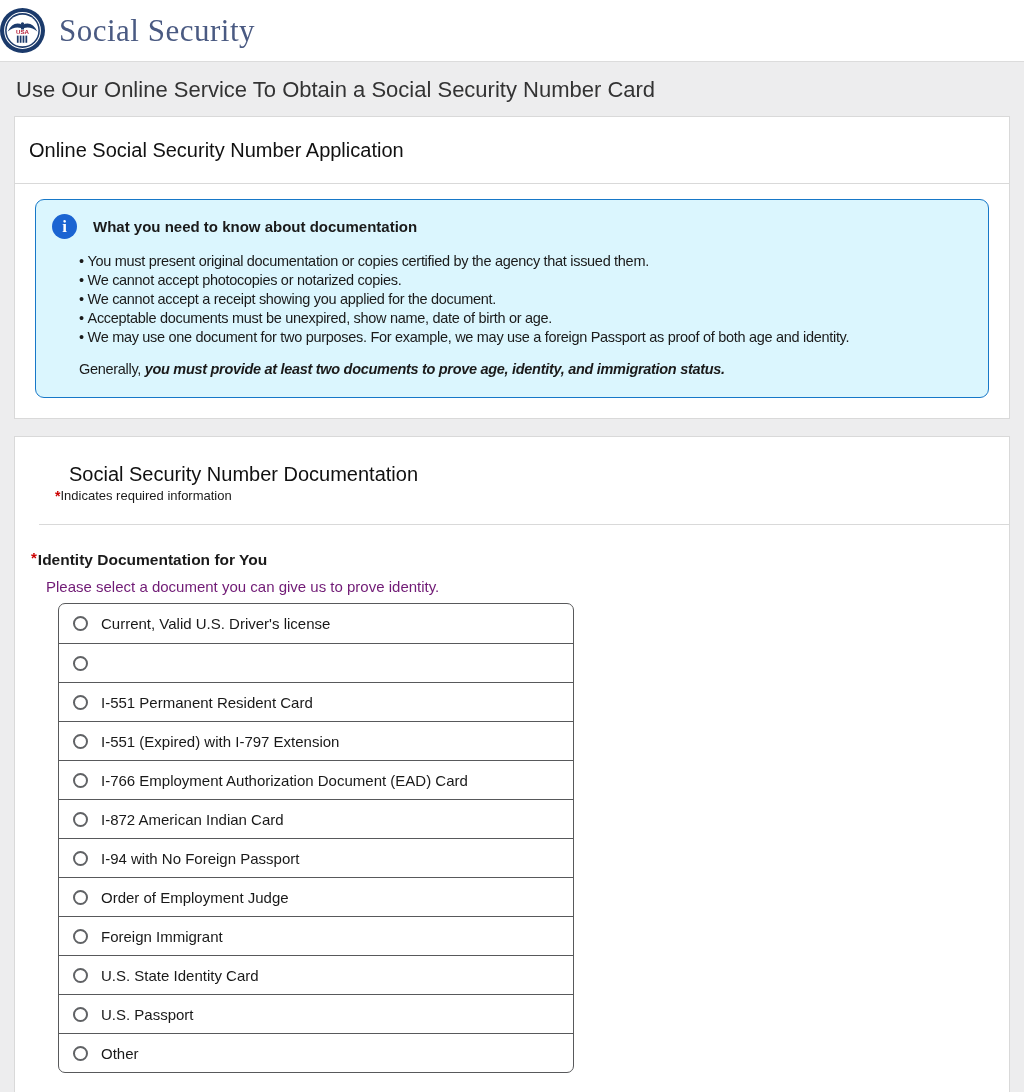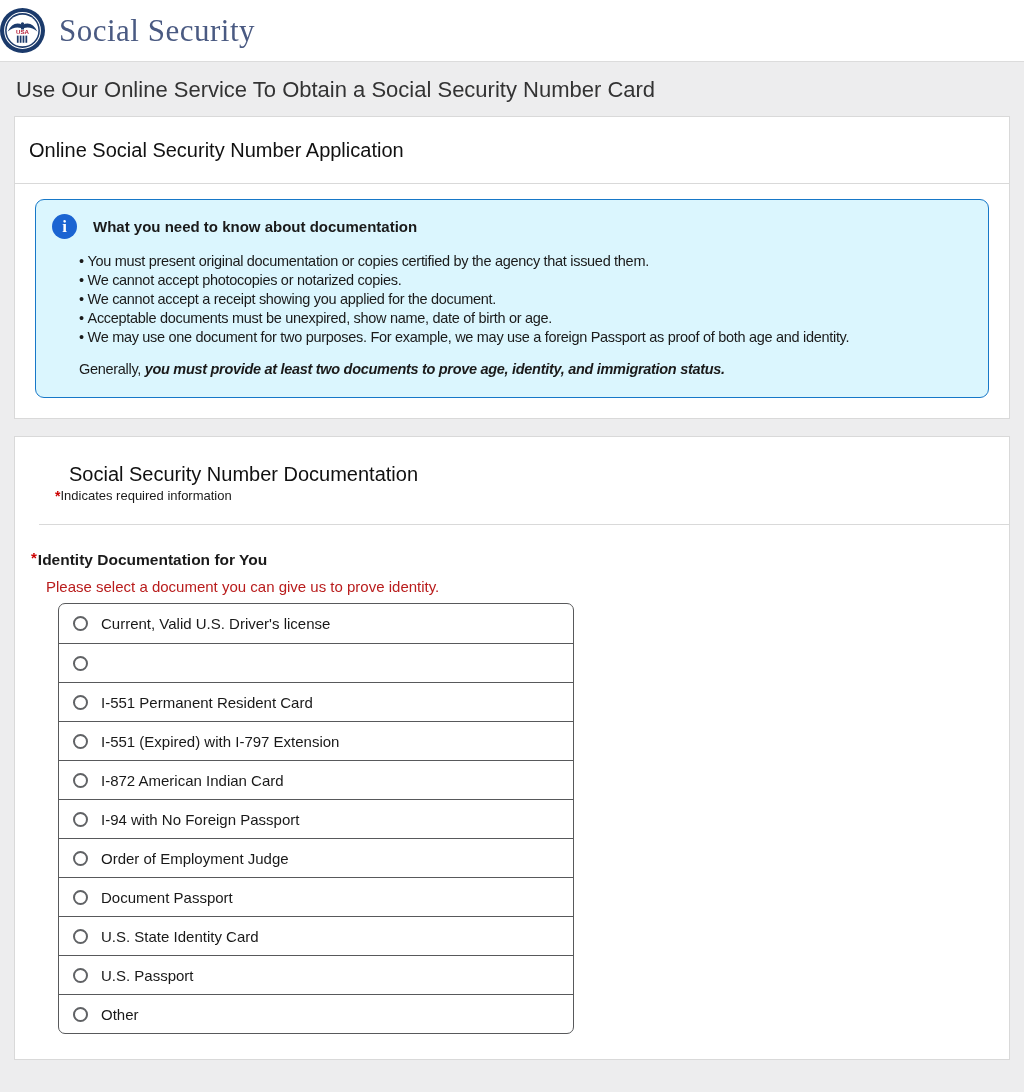--- a/index.html
+++ b/index.html
@@ -69,21 +69,21 @@
 
   
   .card2 .card-header { padding:26px 16px 20px 16px; border-bottom:1px solid #d9d9d9;margin-left:24px; }
   .req-note { font-size:13px; color:#1a1a1a; margin-top:2px; }
   .asterisk { color:#cc0000; font-weight:700; }
   .req-note .asterisk { font-size:14px; vertical-align:-1px; }
 
   .card2 .card-body { padding:26px 16px 25px 16px; }
   .field-label { font-size:15.5px; font-weight:700; }
   .field-label .asterisk { font-size:15px; position:relative; top:-2px; margin-right:1px; }
-  .field-hint { color:#b91c1c; font-size:15px; margin:9px 0 8px 15px; }
+  .field-hint { color:#701a75; font-size:15px; margin:9px 0 8px 15px; }
 
   
   .option-list {
     margin-left:27px; width:516px;
     border:1px solid #58595b; border-radius:7px;
     background:#ffffff; overflow:hidden;
   }
   .option-row {
     height:39px; display:flex; align-items:center;
     padding-left:14px; cursor:pointer;
@@ -174,39 +174,43 @@
         <div class="option-row" role="radio" aria-checked="false">
           <span class="radio"></span>
           <span class="option-label">I-551 Permanent Resident Card</span>
         </div>
 
         <div class="option-row" role="radio" aria-checked="false">
           <span class="radio"></span>
           <span class="option-label">I-551 (Expired) with I-797 Extension</span>
         </div>
 
+        <div class="option-row" role="radio" aria-checked="false">
+          <span class="radio"></span>
+          <span class="option-label">I-766 Employment Authorization Document (EAD) Card</span>
+        </div>
 
         <div class="option-row" role="radio" aria-checked="false">
           <span class="radio"></span>
           <span class="option-label">I-872 American Indian Card</span>
         </div>
 
         <div class="option-row" role="radio" aria-checked="false">
           <span class="radio"></span>
           <span class="option-label">I-94 with No Foreign Passport</span>
         </div>
 
         <div class="option-row" role="radio" aria-checked="false">
           <span class="radio"></span>
           <span class="option-label">Order of Employment Judge</span>
         </div>
 
         <div class="option-row" role="radio" aria-checked="false">
           <span class="radio"></span>
-          <span class="option-label">Document Passport</span>
+          <span class="option-label">Foreign Immigrant</span>
         </div>
 
         <div class="option-row" role="radio" aria-checked="false">
           <span class="radio"></span>
           <span class="option-label">U.S. State Identity Card</span>
         </div>
 
         <div class="option-row" role="radio" aria-checked="false">
           <span class="radio"></span>
           <span class="option-label">U.S. Passport</span>

